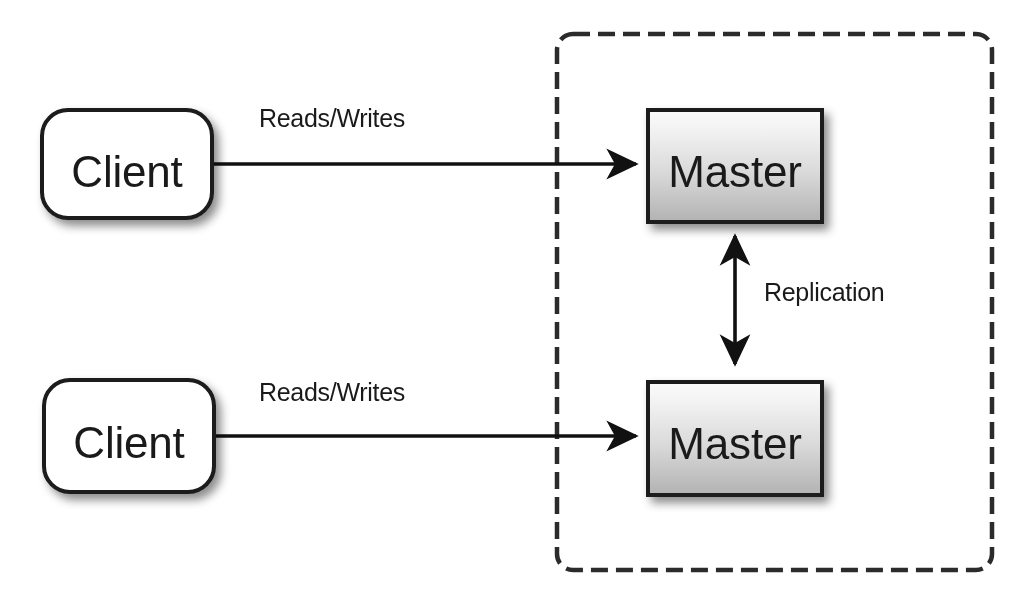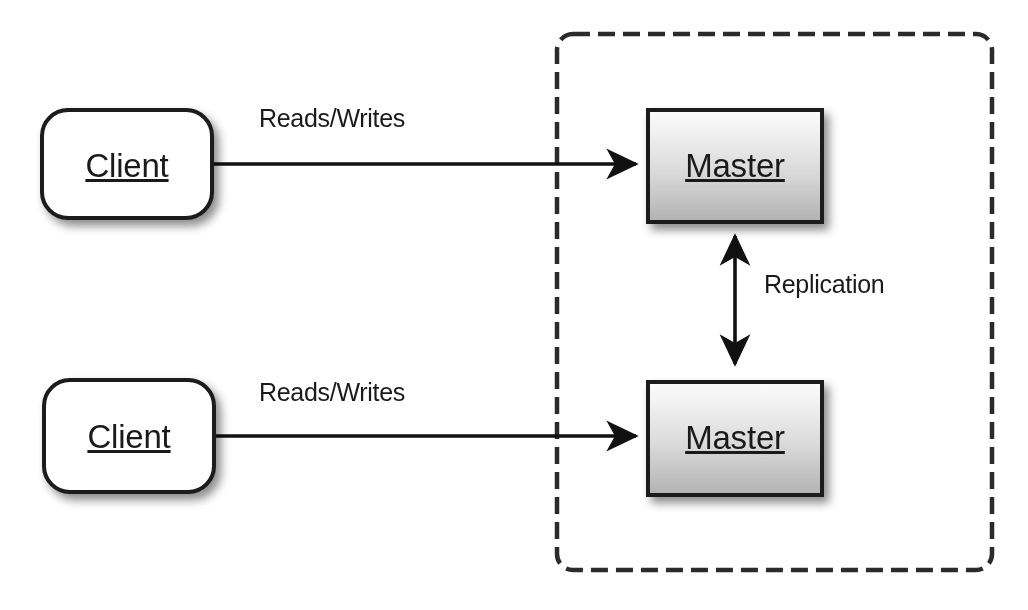--- a/index.html
+++ b/index.html
@@ -18,25 +18,24 @@
   #svg-layer {
     position: absolute;
     left: 0;
     top: 0;
     width: 1028px;
     height: 610px;
   }
   .node-label {
     position: absolute;
     font-family: "Liberation Sans", sans-serif;
-    font-size: 33px;
+    font-size: 44px;
     color: #1a1a1a;
     white-space: nowrap;
     letter-spacing: -0.2px;
-    text-decoration: underline;
   }
   .edge-label {
     position: absolute;
     font-family: "Liberation Sans", sans-serif;
     font-size: 25px;
     color: #1a1a1a;
     white-space: nowrap;
     letter-spacing: -0.3px;
   }
 </style>
@@ -94,15 +93,15 @@
   <div class="node-label" style="left:44px; top:418px; width:170px; text-align:center;">Client</div>
 
   <div class="node-label" style="left:648px; top:147px; width:174px; text-align:center;">Master</div>
 
   <div class="node-label" style="left:648px; top:419px; width:174px; text-align:center;">Master</div>
 
   <div class="edge-label" style="left:259px; top:104px;">Reads/Writes</div>
 
   <div class="edge-label" style="left:259px; top:378px;">Reads/Writes</div>
 
-  <div class="edge-label" style="left:764px; top:270px;">Replication</div>
+  <div class="edge-label" style="left:764px; top:278px;">Replication</div>
 
 </div>
 
 </body></html>

